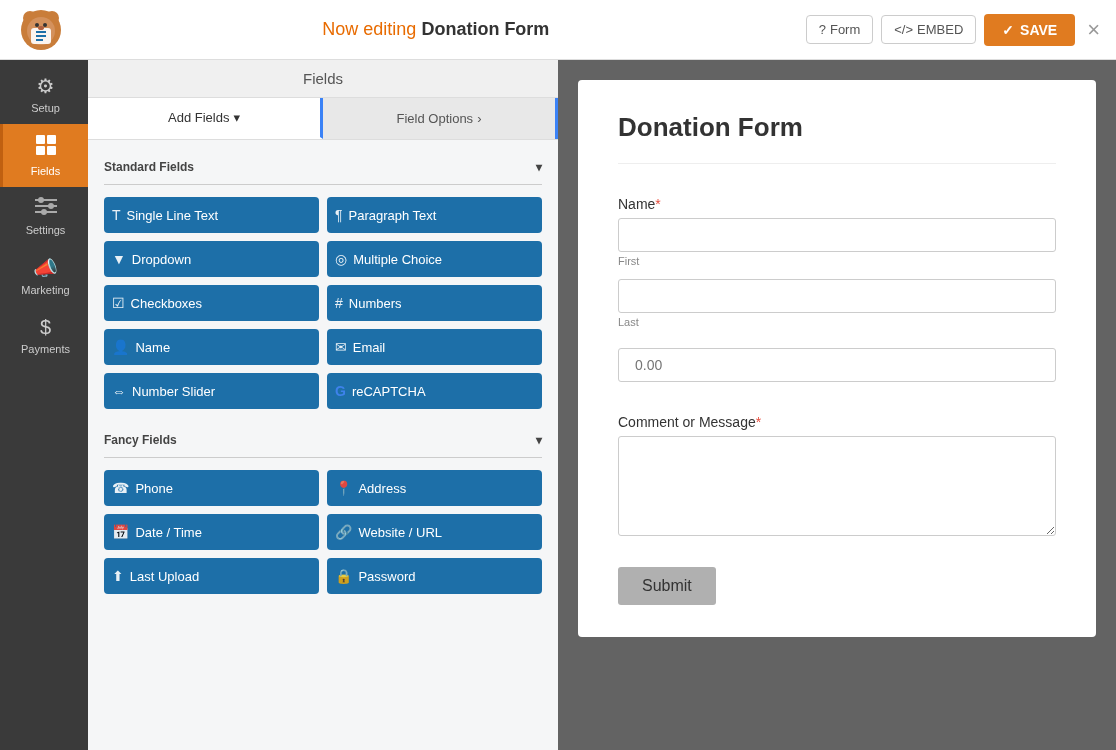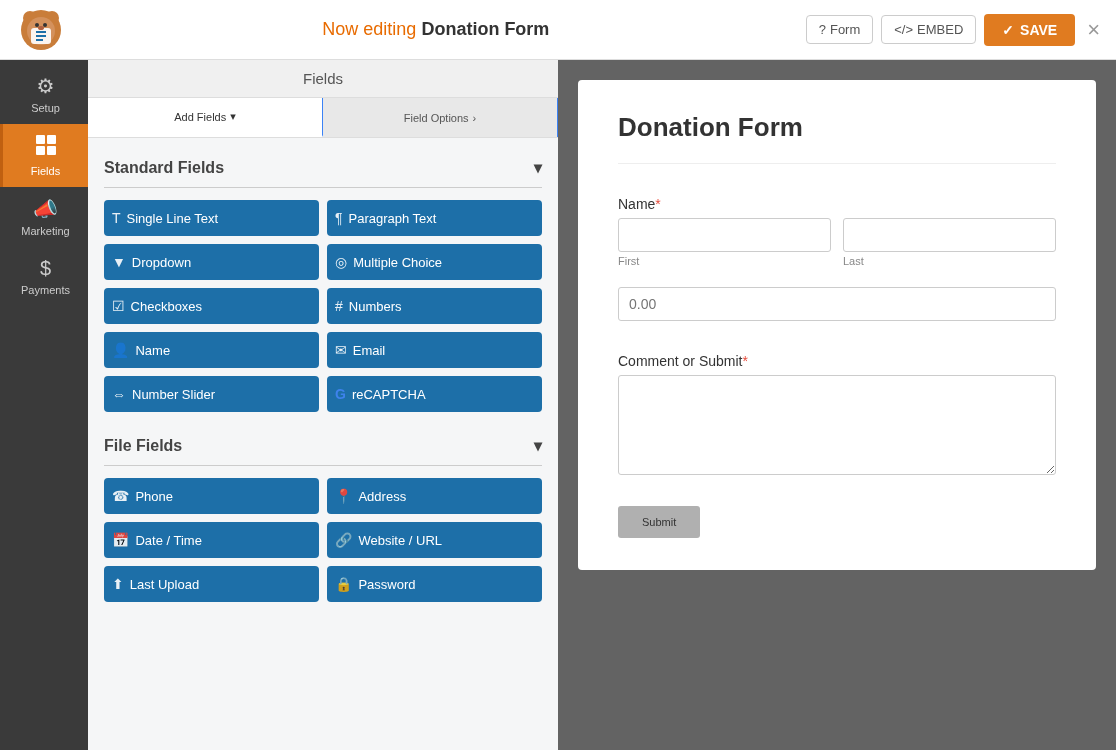--- a/index.html
+++ b/index.html
@@ -29,45 +29,45 @@
     .sidebar-item { width: 100%; display: flex; flex-direction: column; align-items: center; padding: 10px 4px; cursor: pointer; color: #ccc; font-size: 11px; gap: 4px; border-left: 3px solid transparent; }
     .sidebar-item.active { background: #e07b20; color: #fff; border-left: 3px solid #c06010; }
     .sidebar-icon { font-size: 20px; }
 
     
     .fields-panel { width: 470px; background: #f5f6f7; display: flex; flex-direction: column; }
     .fields-panel-header { background: #f0f0f0; text-align: center; padding: 10px; font-size: 15px; color: #555; border-bottom: 1px solid #ddd; }
 
     
     .tabs { display: flex; border-bottom: 1px solid #ddd; }
-    .tab { flex: 1; padding: 12px 8px; text-align: center; cursor: pointer; font-size: 11px; color: #555; background: #e8e8e8; border-right: 1px solid #3b82f6; display: flex; align-items: center; justify-content: center; gap: 4px; }
+    .tab { flex: 1; padding: 12px 8px; text-align: center; cursor: pointer; font-size: 13px; color: #555; background: #e8e8e8; border-right: 3px solid #3b82f6; display: flex; align-items: center; justify-content: center; gap: 4px; }
     .tab.active { background: #fff; color: #333; font-weight: 500; border-bottom: 2px solid #fff; }
 
     
     .fields-content { flex: 1; overflow-y: auto; padding: 12px 16px; }
-    .section-header { display: flex; align-items: center; justify-content: space-between; padding: 8px 0 4px; font-size: 16px; font-weight: 600; color: #444; cursor: pointer; gap: 8px; }
+    .section-header { display: flex; align-items: center; justify-content: space-between; padding: 8px 0 4px; font-size: 12px; font-weight: 600; color: #444; cursor: pointer; gap: 8px; }
     .section-divider { border: none; border-top: 1px solid #ccc; margin: 6px 0 12px; }
     .field-buttons-grid { display: grid; grid-template-columns: 1fr 1fr; gap: 8px; margin-bottom: 16px; }
     .field-btn { background: #1d6fa8; color: #fff; border: none; border-radius: 4px; padding: 10px 8px; cursor: pointer; font-size: 13px; display: flex; align-items: center; gap: 6px; text-align: left; }
     .field-btn .btn-icon { font-size: 14px; opacity: 0.9; }
 
     
     .form-preview { flex: 1; background: #636363; overflow-y: auto; padding: 20px; display: flex; justify-content: center; }
     .form-card { background: #fff; border-radius: 4px; padding: 32px 40px; width: 100%; max-width: 580px; height: fit-content; }
     .form-title { font-size: 26px; font-weight: 700; color: #333; margin-bottom: 20px; }
     .form-divider { border: none; border-top: 1px solid #eee; margin-bottom: 20px; }
     .form-field { margin-bottom: 20px; }
     .form-label { font-size: 14px; color: #333; margin-bottom: 6px; display: block; margin-top: 32px; }
     .form-label .required { color: #e74c3c; }
-    .name-row { display: flex; gap: 12px; }
+    .name-row { display: flex; gap: 12px; flex-direction: column; }
     .name-col { flex: 1; }
     .name-sub { font-size: 11px; color: #888; margin-top: 3px; }
-    .form-input { width: 100%; border: 1px solid #ccc; border-radius: 3px; padding: 8px 10px; font-size: 14px; color: #333; background: #fff; }
+    .form-input { width: 100%; border: 1px solid #ccc; border-radius: 3px; padding: 8px 16px; font-size: 14px; color: #333; background: #fff; }
     .form-textarea { width: 100%; border: 1px solid #ccc; border-radius: 3px; padding: 8px 10px; font-size: 14px; color: #333; background: #fff; resize: vertical; height: 100px; }
-    .form-submit { background: #b0b0b0; color: #333; border: none; border-radius: 3px; padding: 10px 24px; font-size: 11px; cursor: pointer; margin-top: 8px; }
+    .form-submit { background: #b0b0b0; color: #333; border: none; border-radius: 3px; padding: 10px 24px; font-size: 16px; cursor: pointer; margin-top: 8px; }
 
     
     .fields-content::-webkit-scrollbar { width: 6px; }
     .fields-content::-webkit-scrollbar-thumb { background: #bbb; border-radius: 3px; }
   </style>
 </head>
 <body>
 
 <div class="top-header">
   <div class="logo">
@@ -121,20 +121,33 @@
         <svg width="22" height="22" viewBox="0 0 22 22" fill="none" xmlns="http://www.w3.org/2000/svg">
           <rect x="1" y="1" width="9" height="9" rx="1" fill="white"></rect>
           <rect x="12" y="1" width="9" height="9" rx="1" fill="white"></rect>
           <rect x="1" y="12" width="9" height="9" rx="1" fill="white"></rect>
           <rect x="12" y="12" width="9" height="9" rx="1" fill="white"></rect>
         </svg>
       </span>
       <span>Fields</span>
     </div>
     <div class="sidebar-item">
+      <span class="sidebar-icon">
+        <svg width="22" height="18" viewBox="0 0 22 18" fill="none" xmlns="http://www.w3.org/2000/svg">
+          <line x1="0" y1="3" x2="22" y2="3" stroke="#aaa" stroke-width="2"></line>
+          <line x1="0" y1="9" x2="22" y2="9" stroke="#aaa" stroke-width="2"></line>
+          <line x1="0" y1="15" x2="22" y2="15" stroke="#aaa" stroke-width="2"></line>
+          <circle cx="6" cy="3" r="3" fill="#aaa"></circle>
+          <circle cx="16" cy="9" r="3" fill="#aaa"></circle>
+          <circle cx="9" cy="15" r="3" fill="#aaa"></circle>
+        </svg>
+      </span>
+      <span>Settings</span>
+    </div>
+    <div class="sidebar-item">
       <span class="sidebar-icon">📣</span>
       <span>Marketing</span>
     </div>
     <div class="sidebar-item">
       <span class="sidebar-icon">$</span>
       <span>Payments</span>
     </div>
   </div>
 
   <div class="fields-panel">
@@ -198,21 +211,21 @@
           <span class="btn-icon">⇔</span>
           <span>Number Slider</span>
         </button>
         <button class="field-btn">
           <span class="btn-icon" style="font-weight:bold;color:#4285F4;">G</span>
           <span>reCAPTCHA</span>
         </button>
       </div>
 
       <div class="section-header">
-        <span>File Fields</span>
+        <span>Fancy Fields</span>
         <span>▾</span>
       </div>
       <hr class="section-divider">
 
       <div class="field-buttons-grid">
         <button class="field-btn">
           <span class="btn-icon">☎</span>
           <span>Phone</span>
         </button>
         <button class="field-btn">
@@ -265,21 +278,21 @@
       
 
       
       <div class="form-field">
         <input class="form-input" type="number" style="width: 100%;" placeholder="0.00">
       </div>
 
       
       <div class="form-field">
         <label class="form-label">
-          <span>Comment or Submit</span><span class="required">*</span>
+          <span>Comment or Message</span><span class="required">*</span>
         </label>
         <textarea class="form-textarea" style=""></textarea>
       </div>
 
       
       <button class="form-submit">Submit</button>
     </div>
   </div>
 
 </div>

